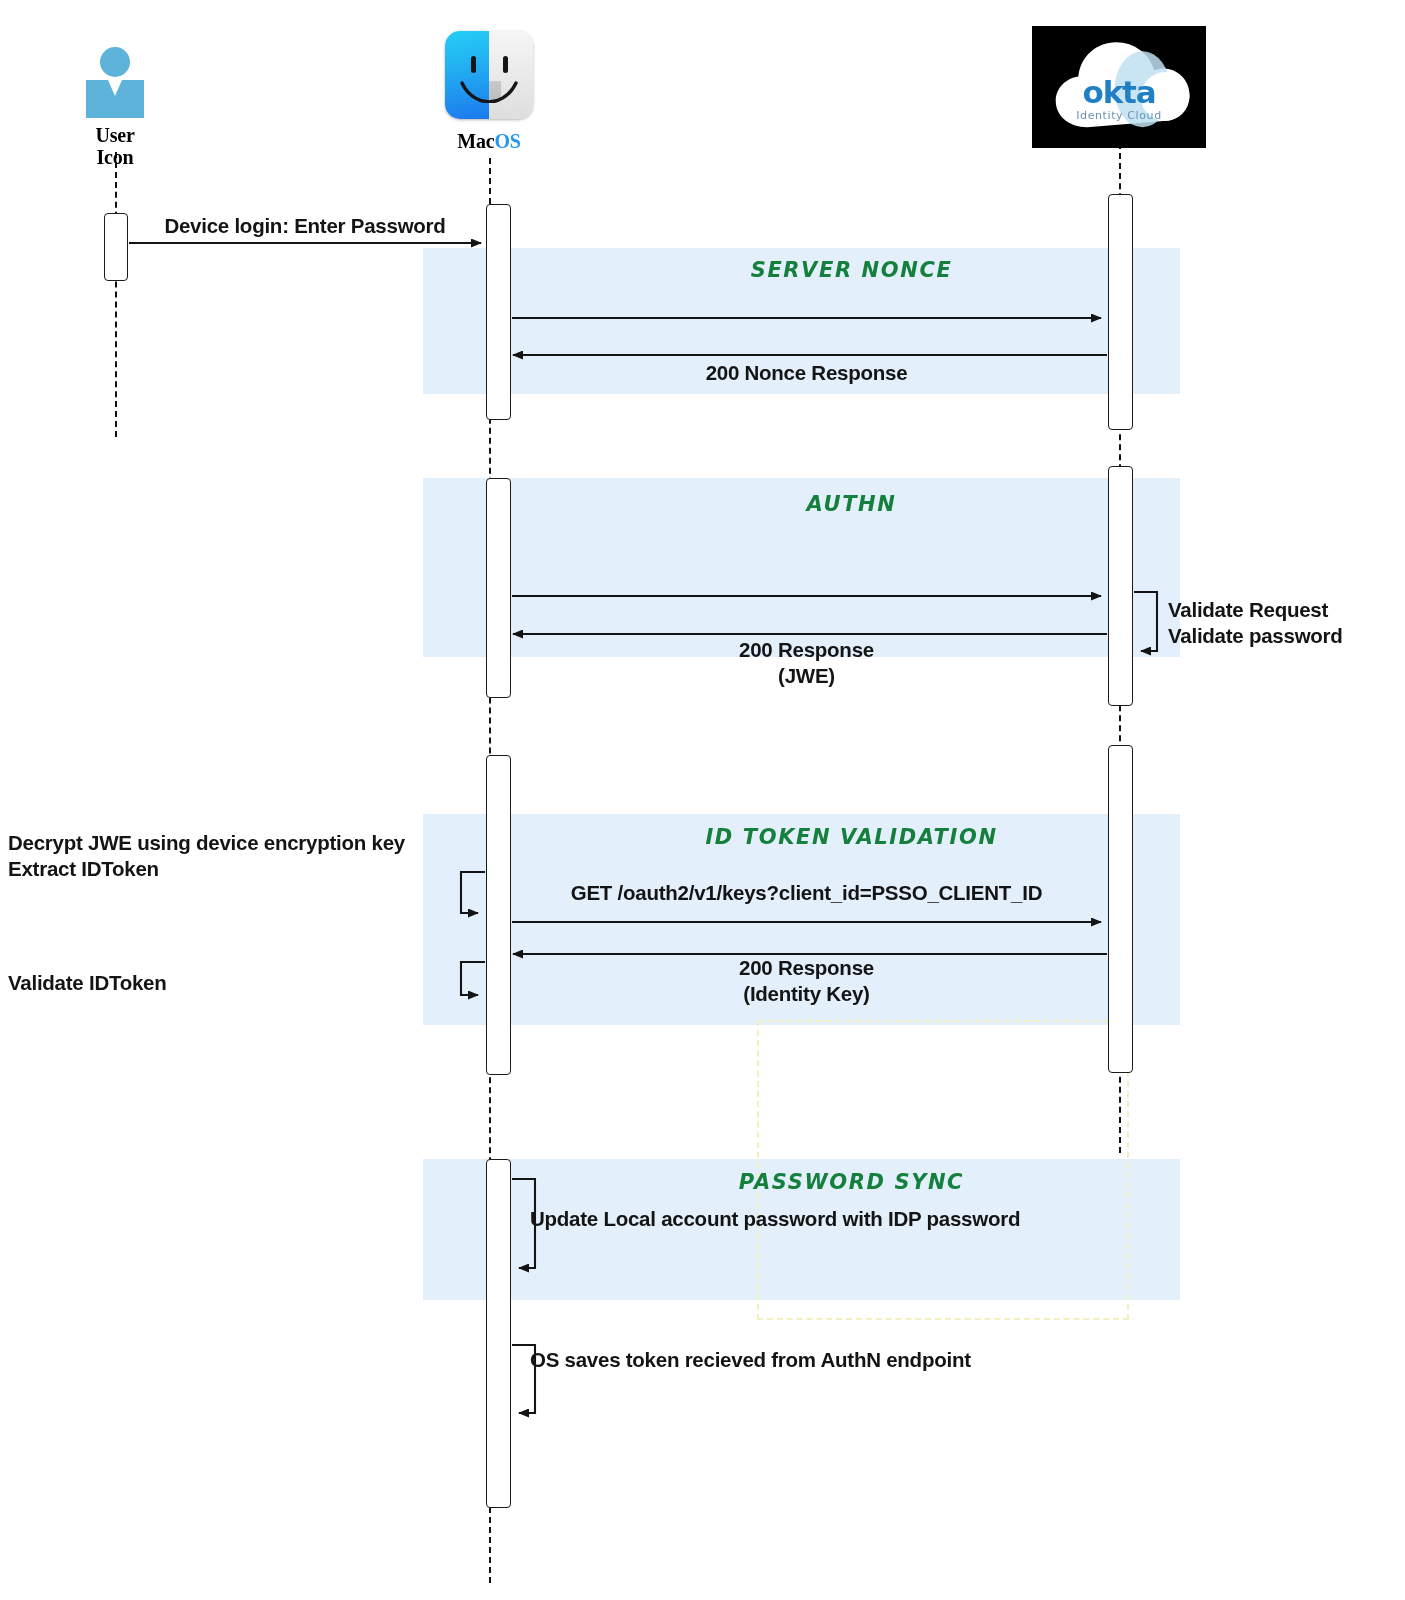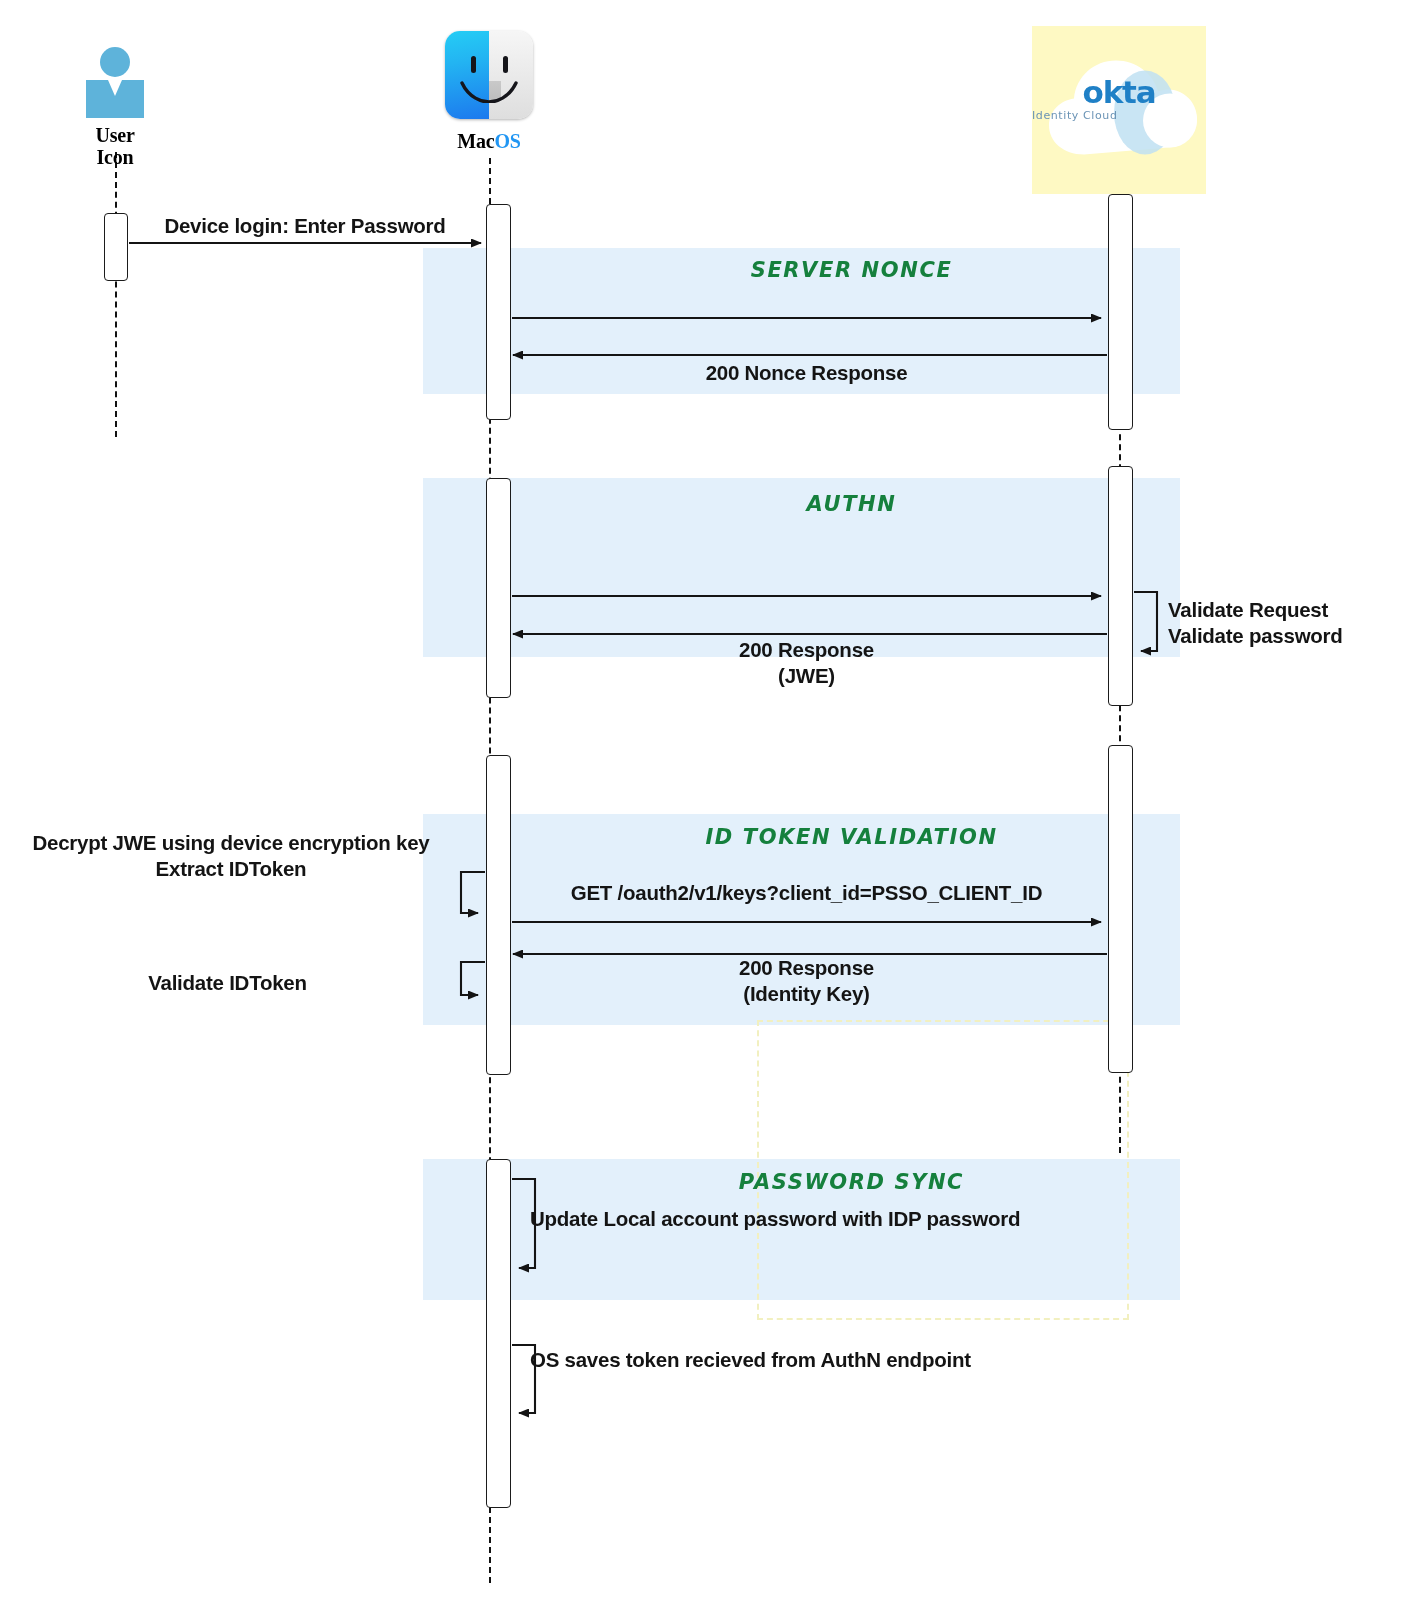--- a/index.html
+++ b/index.html
@@ -110,61 +110,61 @@
   .finder-eye.r { left: 58px; }
   .finder-smile {
     position: absolute;
     left: 15px; top: 50px;
     width: 58px; height: 22px;
   }
 
   
   .okta-logo {
     position: absolute;
-    width: 174px; height: 168px;
-    background: #fef9c3;
+    width: 174px; height: 122px;
+    background: #000000;
     overflow: hidden;
   }
   .okta-cloud { position: absolute; left: 0; top: 0; width: 100%; height: 100%; }
   .okta-word {
     position: absolute;
     left: 0; right: 0;
     top: 48px;
     text-align: center;
     font-family: "DejaVu Sans", sans-serif;
     font-weight: bold;
     font-size: 31px;
     letter-spacing: -1.2px;
     color: #1f80c6;
     z-index: 4;
   }
   .okta-sub {
     position: absolute;
     left: 0; right: 0;
     top: 83px;
-    text-align: left;
+    text-align: center;
     font-family: "DejaVu Sans", sans-serif;
     font-size: 11px;
     letter-spacing: 0.6px;
     color: #6a93b5;
     z-index: 4;
   }
 
   
   .msg-label {
     position: absolute;
     font-size: 20.5px;
     font-weight: bold;
     color: #141414;
     text-align: center;
     line-height: 1.26;
     white-space: nowrap;
     letter-spacing: -0.25px;
   }
-  .msg-label.left  { text-align: center; }
+  .msg-label.left  { text-align: left; padding-left: 8px; }
 
   .phase-title {
     position: absolute;
     font-family: "DejaVu Sans", sans-serif;
     font-size: 21px;
     font-weight: bold;
     font-style: italic;
     letter-spacing: 1.6px;
     color: #15803d;
     text-align: center;

